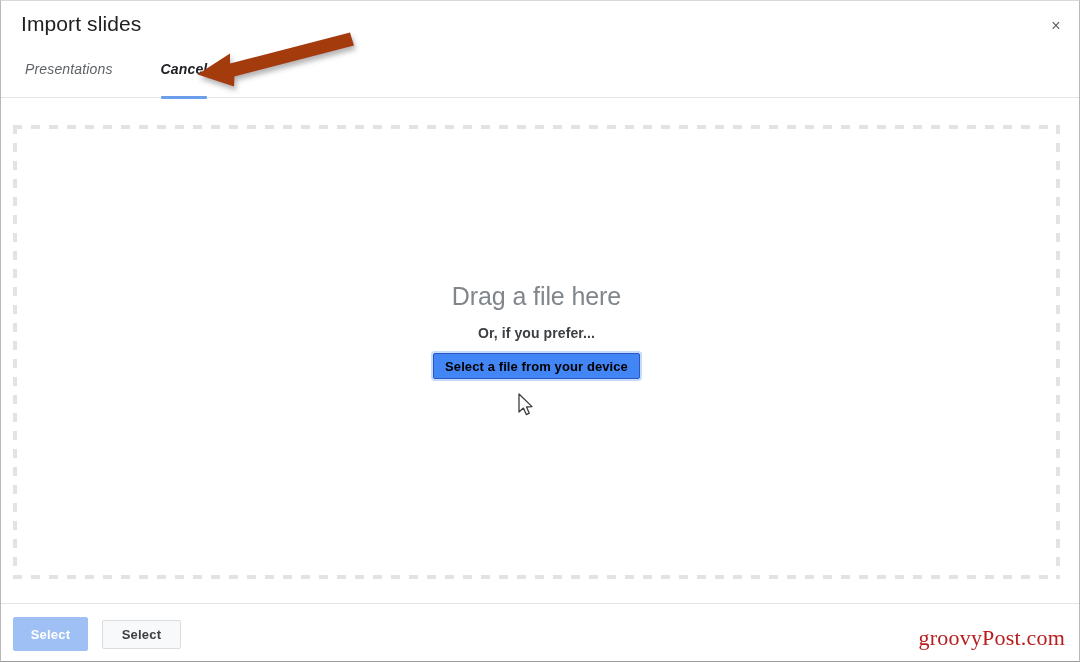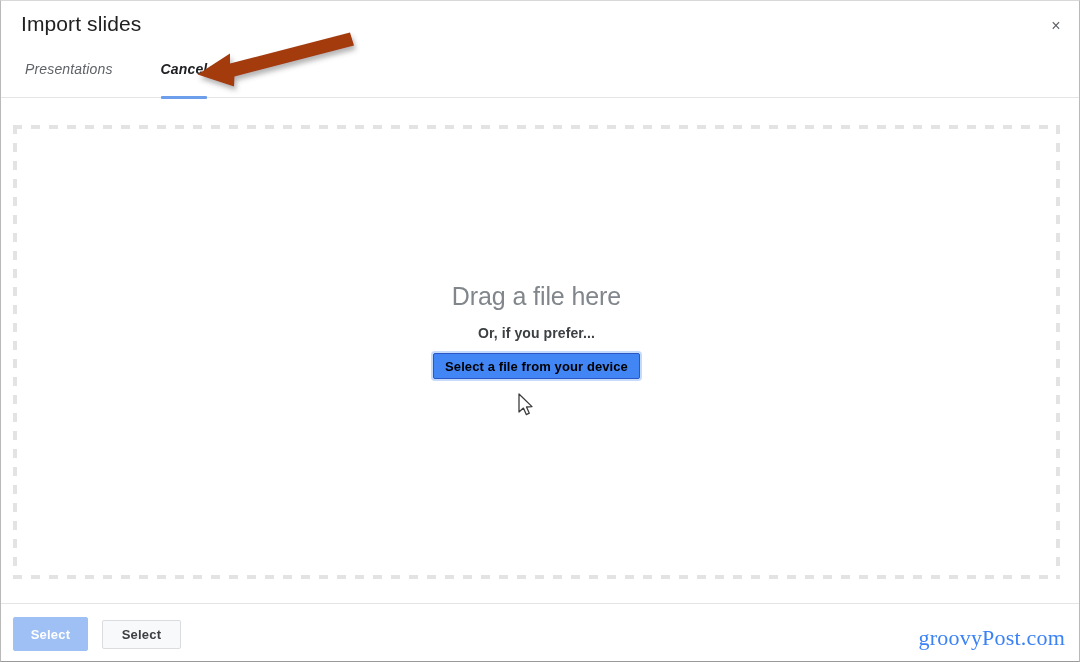--- a/index.html
+++ b/index.html
@@ -225,21 +225,21 @@
     cursor: pointer;
     box-sizing: border-box;
   }
   .watermark {
     position: absolute;
     right: 14px;
     bottom: 10px;
     font-family: "Liberation Serif", serif;
     font-size: 22px;
     line-height: 26px;
-    color: #3b82f6;
+    color: #b91c1c;
     letter-spacing: 0.2px;
     white-space: nowrap;
   }
 
   
   .annotation-arrow {
     position: absolute;
     left: 196px;
     top: 28px;
     width: 170px;

